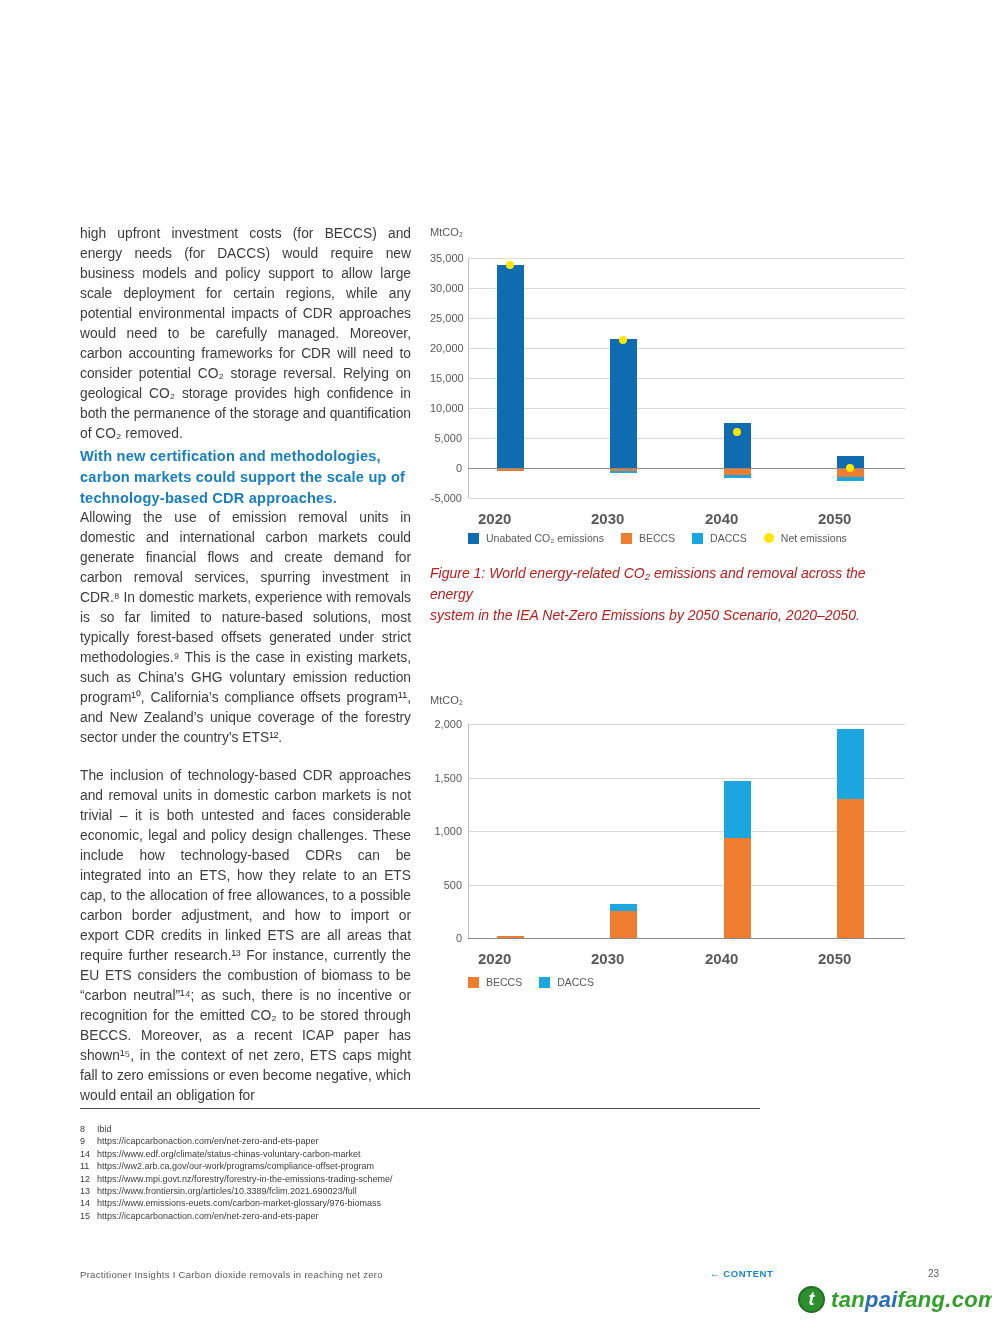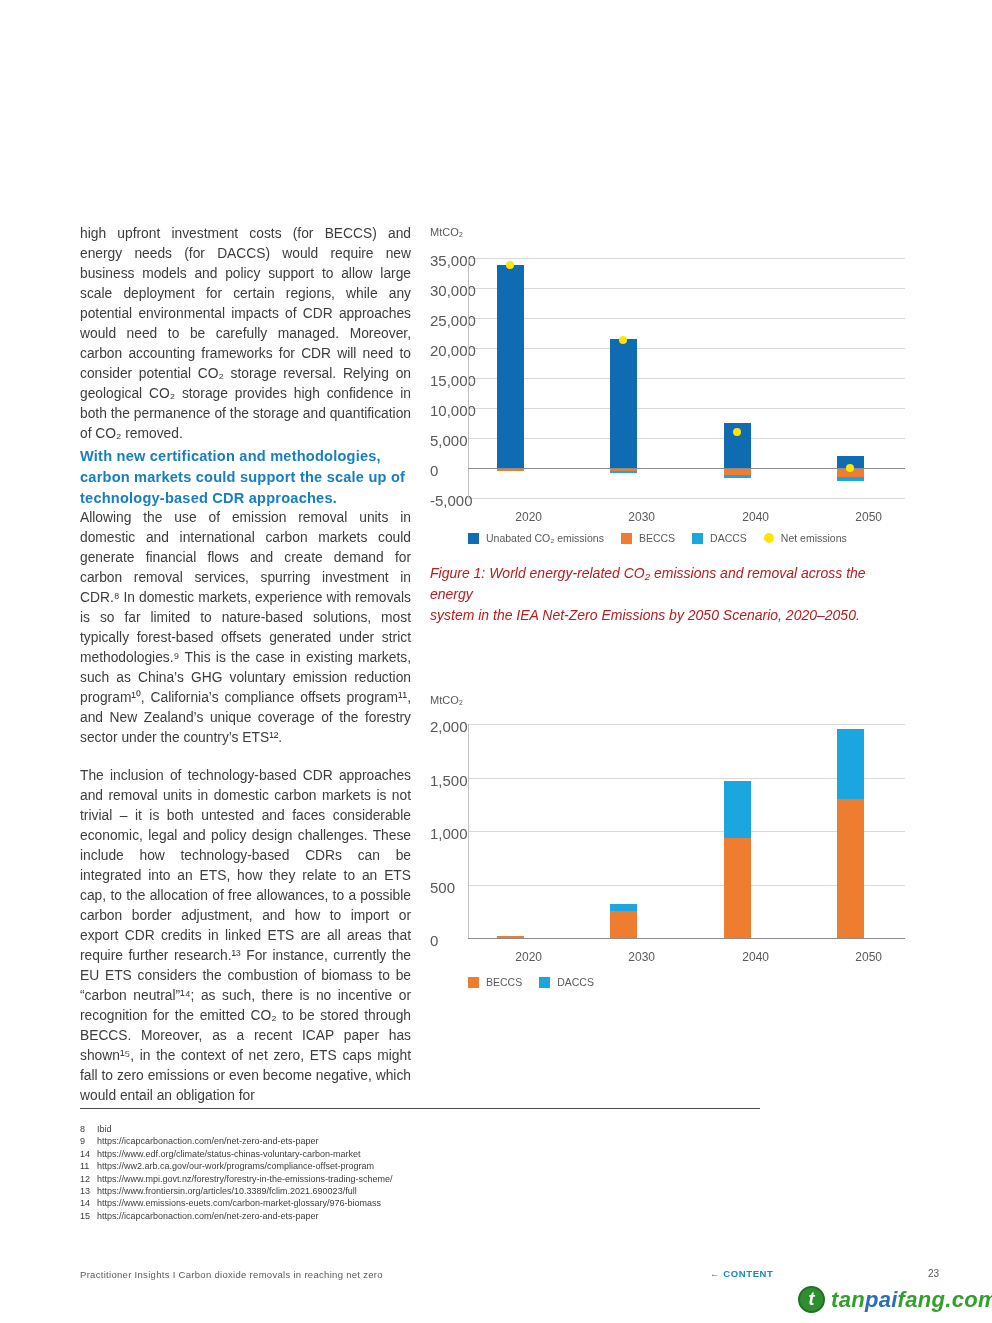--- a/index.html
+++ b/index.html
@@ -19,22 +19,22 @@
     font-size:14.6px; line-height:20.8px; font-weight:bold;
     color:#177fc0; white-space:pre-line; letter-spacing:0.2px;
   }
   
   .chart-wrap { position:absolute; left:430px; width:478px; }
   .unit-label { position:absolute; left:0; top:0; font-size:11px; color:#595959; }
   .plot { position:absolute; left:0; width:478px; }
   .gridline { position:absolute; height:1px; background:#d9d9d9; }
   .gridline.zero { background:#8c8c8c; z-index:5; }
   .axisline { position:absolute; width:1px; background:#bfbfbf; z-index:1; }
-  .ytick { position:absolute; left:0; width:32px; text-align:left; font-size:15px; color:#595959; }
-  .xtick { position:absolute; width:64px; text-align:right; font-size:12px; color:#595959; }
+  .ytick { position:absolute; left:0; width:32px; text-align:right; font-size:11px; color:#595959; }
+  .xtick { position:absolute; width:64px; text-align:left; font-size:15px; color:#595959;font-weight:bold; }
   .bar { position:absolute; z-index:2; }
   .dot { position:absolute; width:8px; height:8px; border-radius:50%; z-index:6; }
   .chart-legend { position:absolute; display:flex; gap:17px; align-items:center; }
   .legend-item { display:flex; align-items:center; gap:7px; font-size:10.5px; color:#595959; }
   .legend-swatch { width:11px; height:11px; }
   .legend-dot { width:10px; height:10px; border-radius:50%; }
   .caption {
     position:absolute; left:430px; width:480px;
     font-size:14px; line-height:21px; font-style:italic; color:#b91c1c;
     white-space:pre-line;

